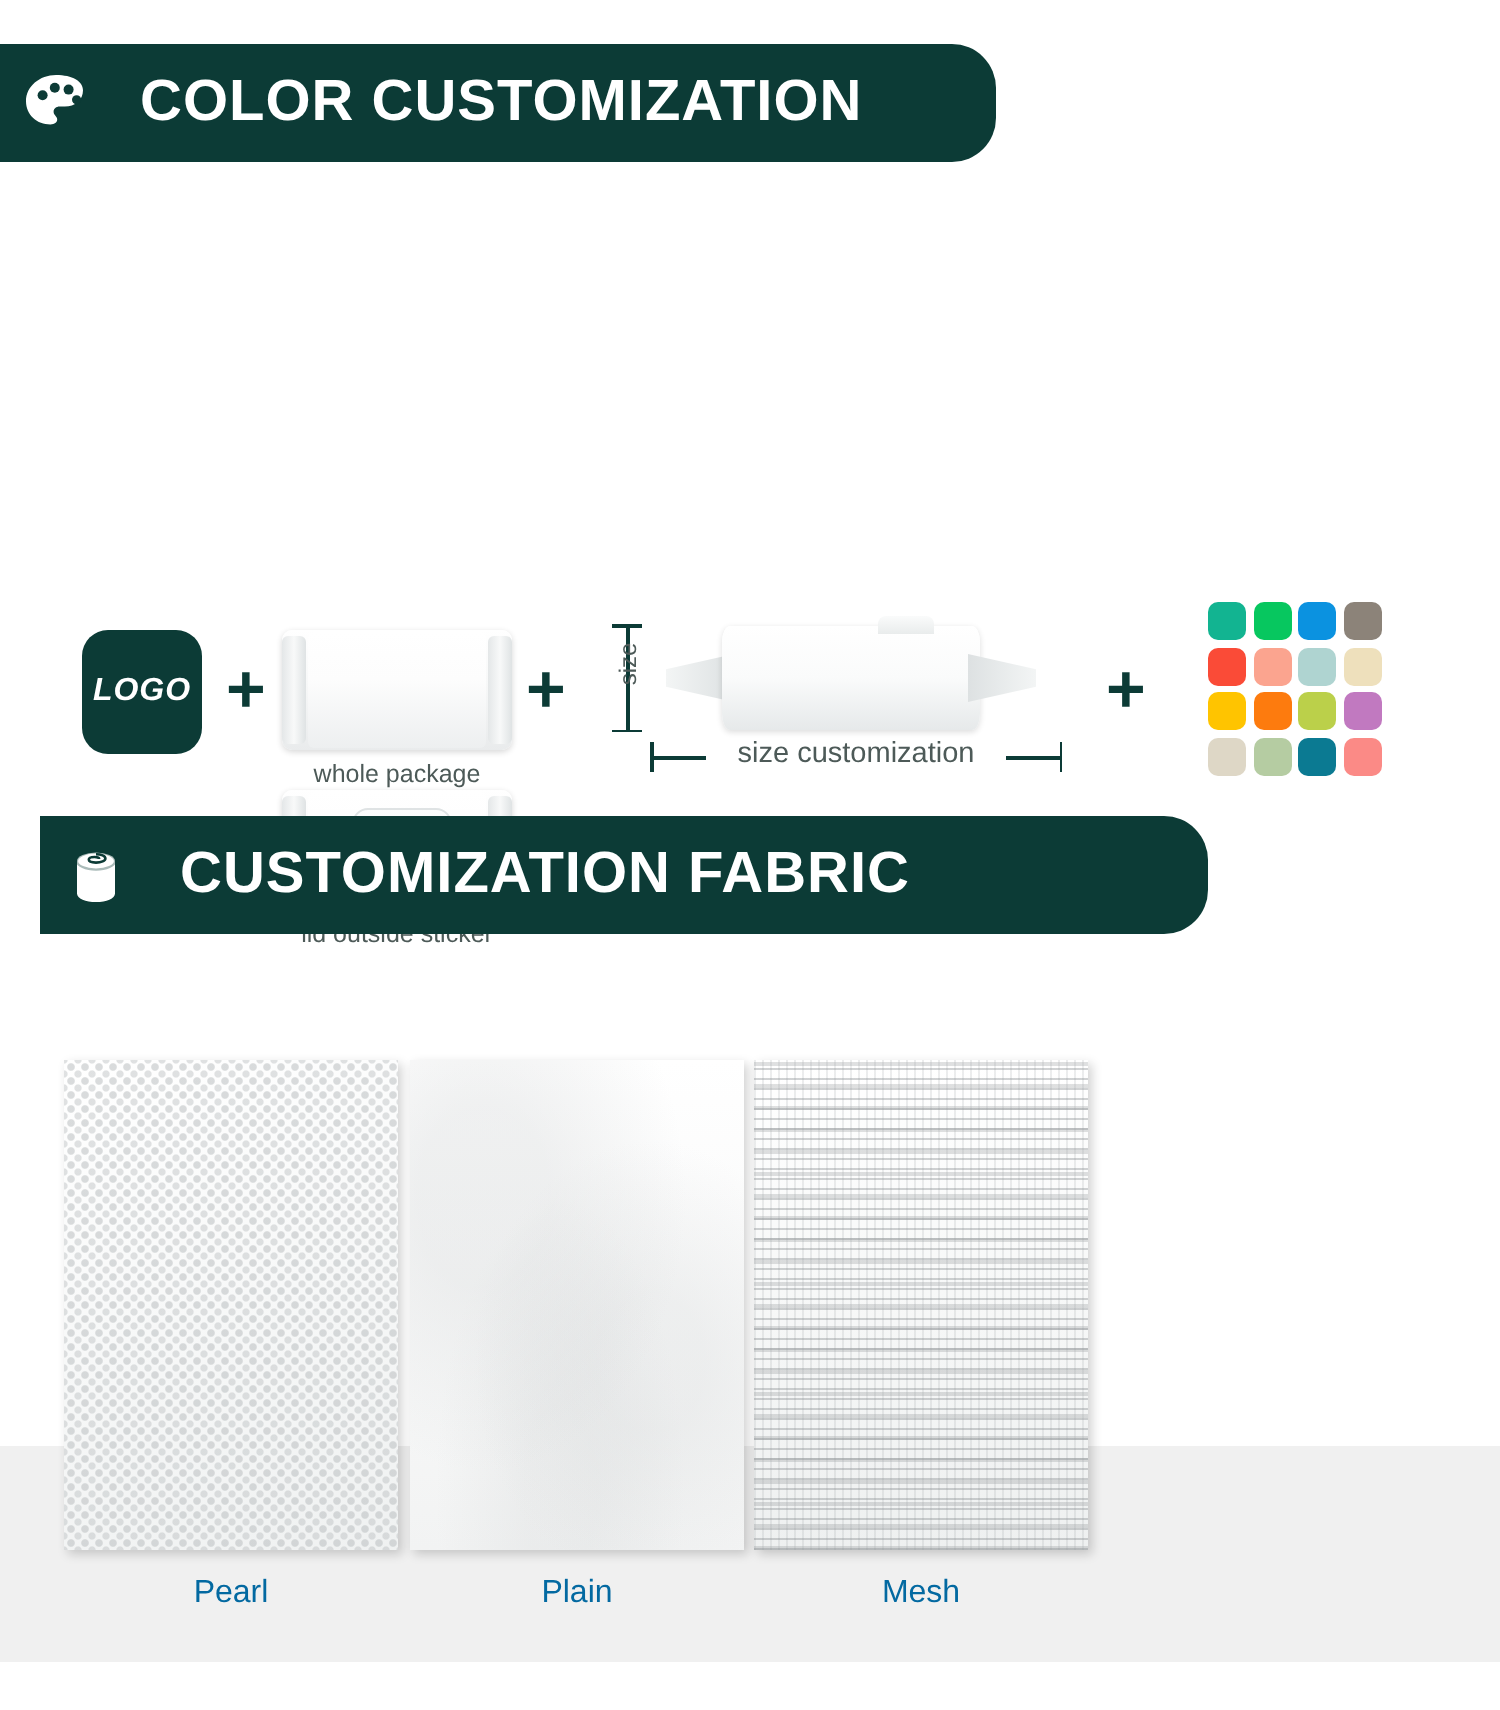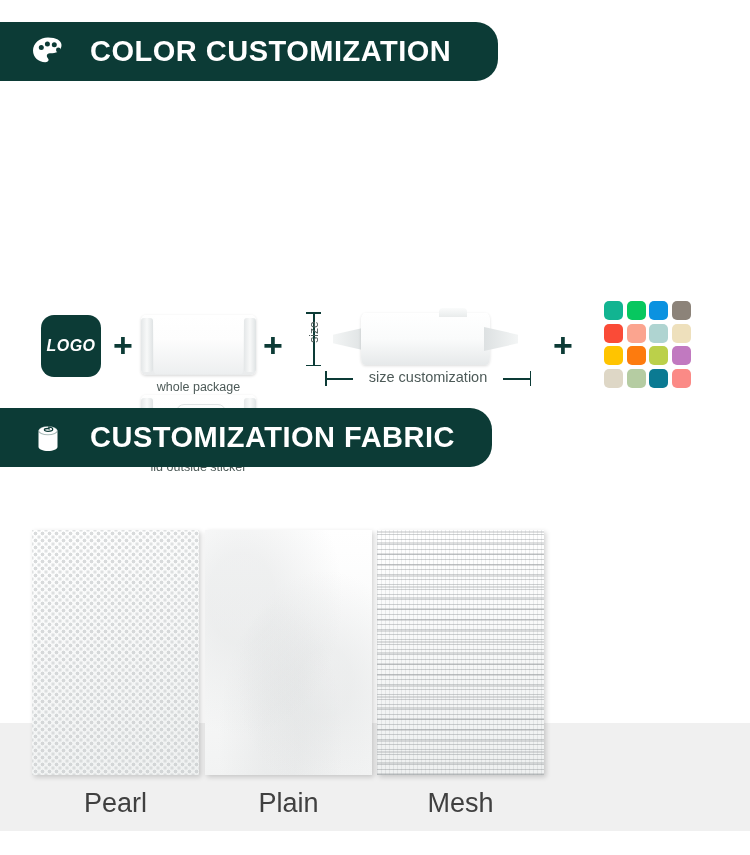--- a/index.html
+++ b/index.html
@@ -7,29 +7,29 @@
     width:750px;height:855px;position:relative;overflow:hidden;
     background:#ffffff;
     font-family:"Liberation Sans", sans-serif;
     -webkit-font-smoothing:antialiased;
   }
 
   
   .banner{
     position:absolute;left:0;display:flex;align-items:center;
     background:#0C3B36;border-radius:0 22px 22px 0;
-    padding-left:26px;box-sizing:border-box;
+    padding-left:6px;box-sizing:border-box;
   }
   .banner-title{
     color:#ffffff;font-weight:bold;letter-spacing:.5px;
     white-space:nowrap;
   }
   #banner-color{top:22px;width:498px;height:59px;}
   #banner-color .banner-title{font-size:29px;margin-left:20px;}
-  #banner-fabric{top:408px;width:492px;height:59px;}
+  #banner-fabric{top:408px;width:584px;height:59px;margin-left:20px;}
   #banner-fabric .banner-title{font-size:29px;margin-left:20px;}
   .banner-icon{width:44px;height:44px;flex:none;position:relative;}
 
   
   #color-row{position:absolute;left:0;top:110px;width:750px;height:270px;}
 
   .logo-box{
     position:absolute;left:41px;top:205px;width:60px;height:62px;
     background:#0C3B36;border-radius:13px;
     display:flex;align-items:center;justify-content:center;
@@ -155,21 +155,21 @@
 
   #fabric-row{position:absolute;left:0;top:530px;width:750px;height:260px;}
   .fabric-cell{position:absolute;top:0;width:167px;}
   .fabric-img{
     position:relative;width:167px;height:245px;overflow:hidden;
     background:#f6f6f5;
     box-shadow:2px 2px 5px rgba(0,0,0,.18);
   }
   .fabric-label{
     position:absolute;top:258px;left:0;width:167px;text-align:center;
-    font-size:27px;color:#404040;
+    font-size:16px;color:#0369a1;
   }
   #cell-0{left:32px;}  #cell-1{left:205px;}
   #cell-2{left:377px;} #cell-3{left:551px;}
 
   
   .tex-pearl{
     background-color:#f5f6f6;
     background-image:
       radial-gradient(circle at 50% 50%, rgba(186,190,192,.55) 0 1.6px, rgba(255,255,255,0) 2.2px),
       radial-gradient(circle at 50% 50%, rgba(186,190,192,.45) 0 1.5px, rgba(255,255,255,0) 2.1px),

